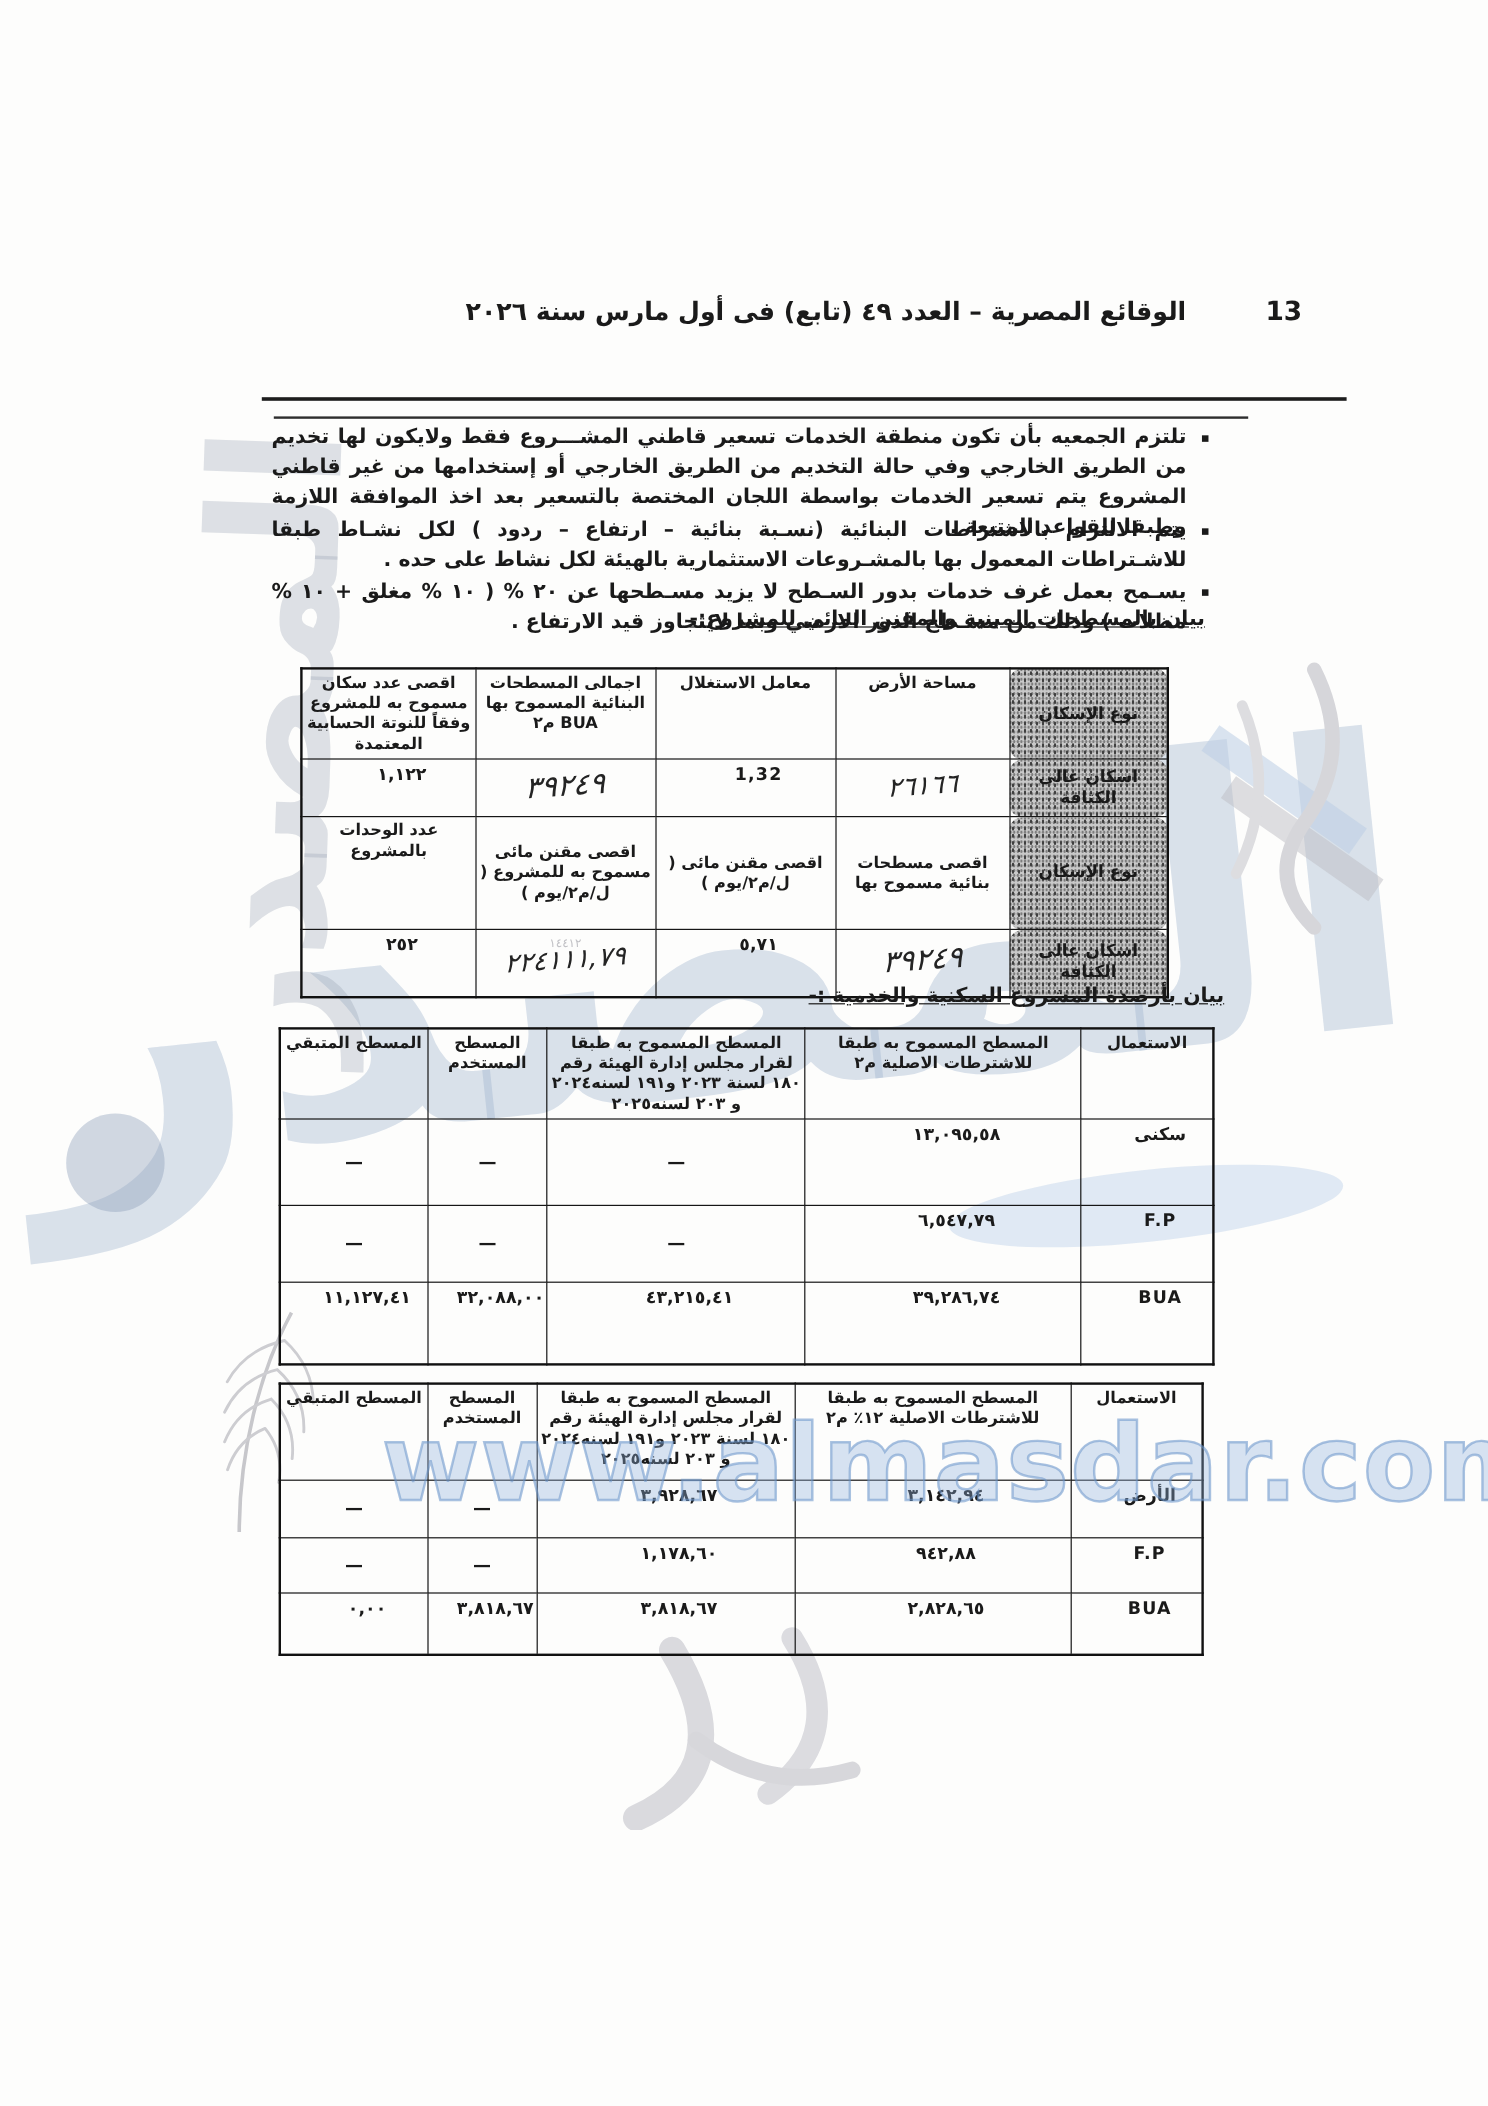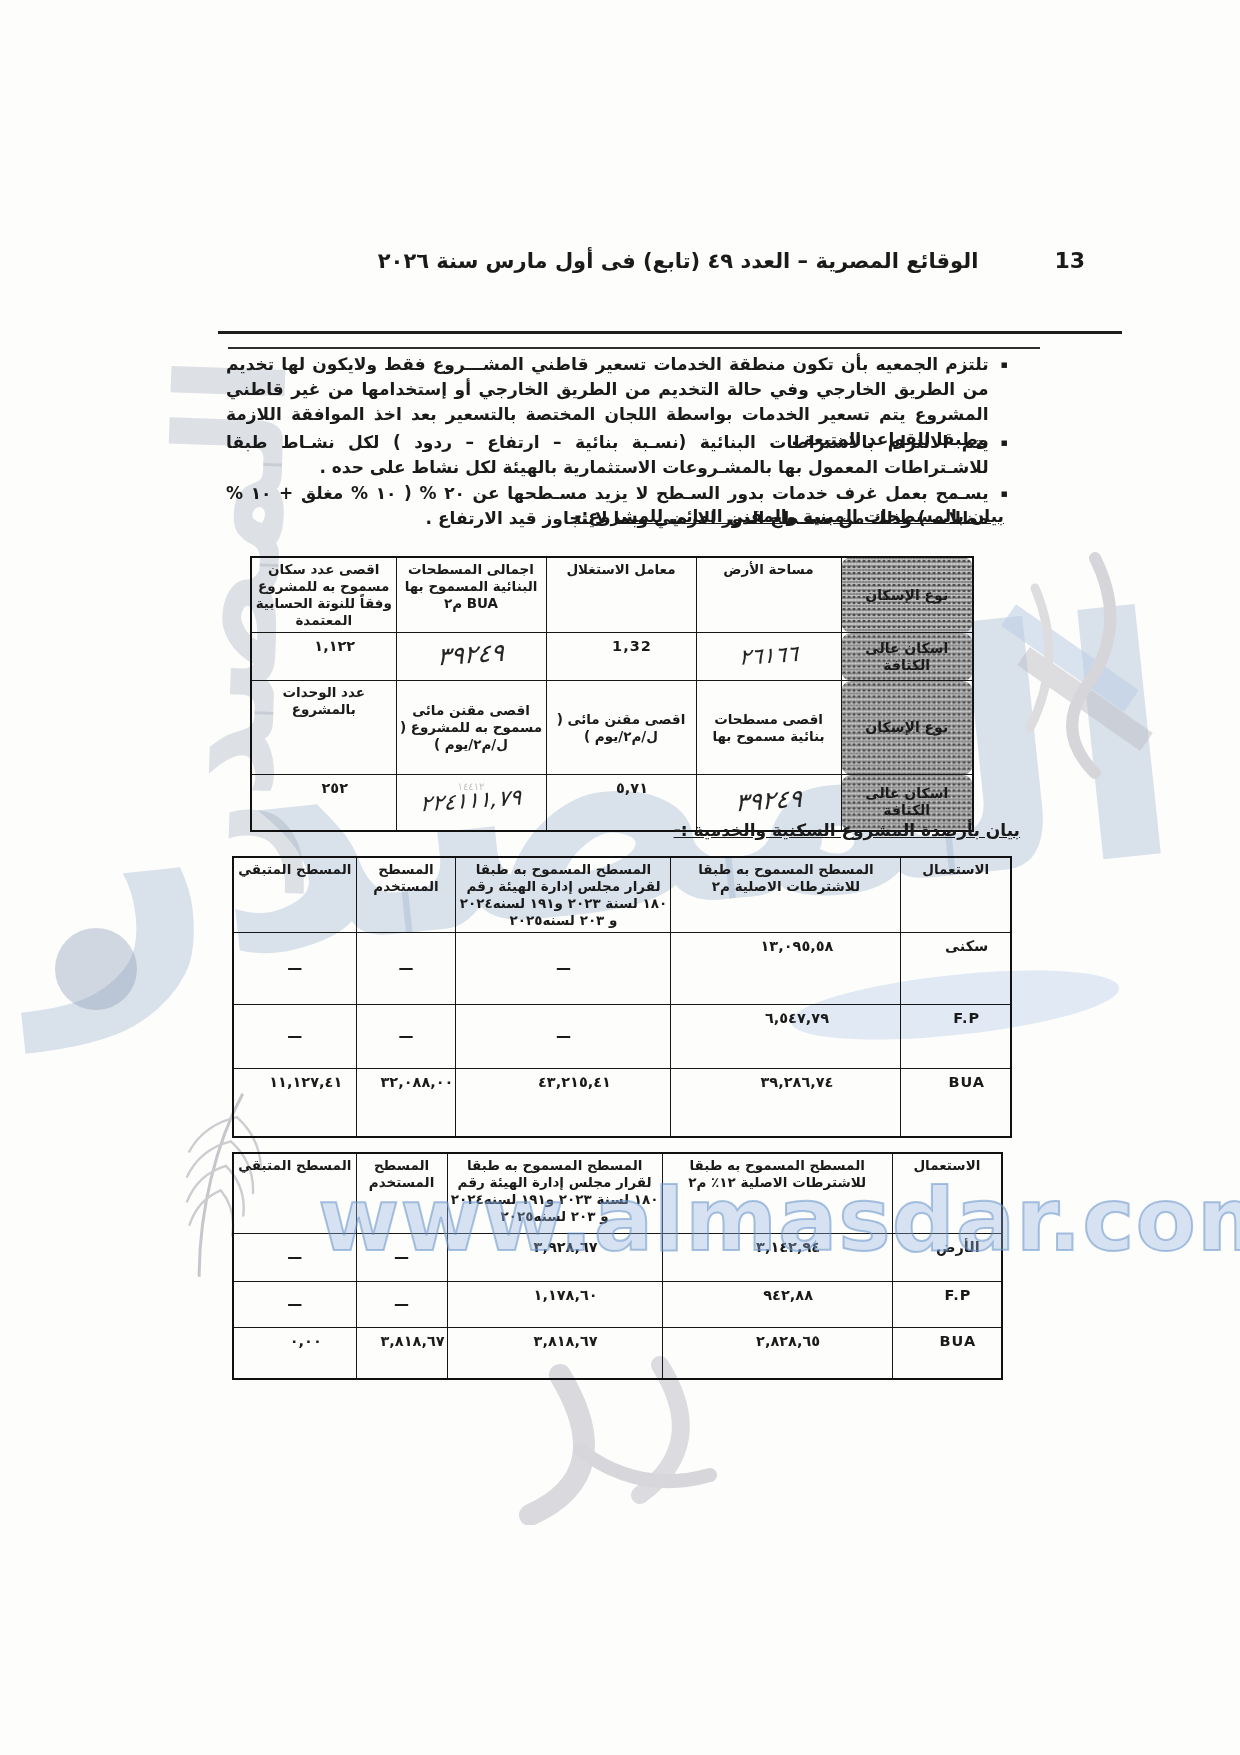--- a/index.html
+++ b/index.html
@@ -2,21 +2,21 @@
 <html lang="ar" dir="rtl"><head>
 <meta charset="utf-8">
 <style>
   html,body{margin:0;padding:0;}
   body{width:1240px;height:1755px;position:relative;background:#fdfdfc;overflow:hidden;
        font-family:"DejaVu Sans",sans-serif;color:#1a1a1a;}
   .abs{position:absolute;}
   
   .page-header{top:248px;right:155px;left:100px;display:flex;flex-direction:row;align-items:baseline;justify-content:flex-start;gap:40px;}
   .page-num{font-size:22px;font-weight:bold;}
-  .page-title{font-size:21px;font-weight:bold;letter-spacing:.5px;margin-right:36px;}
+  .page-title{font-size:21px;font-weight:bold;letter-spacing:.5px;margin-right:26px;}
   .rule1{top:331px;left:218px;width:904px;height:3px;background:#1d1d1d;}
   .rule2{top:347px;left:228px;width:812px;height:2px;background:#2e2e2e;}
   
   .bullet{right:232px;width:782px;display:flex;gap:12px;}
   .bullet .sq{font-size:11px;line-height:26px;flex:0 0 auto;}
   .bullet .bt{font-size:17px;font-weight:bold;line-height:25px;text-align:justify;}
   .b1{top:352px;}.b2{top:430px;}.b3{top:481px;}
   .sec-heading{font-size:17px;font-weight:bold;text-decoration:underline;}
   .h-surfaces{top:506px;right:236px;}
   .h-balances{top:820px;right:220px;}

